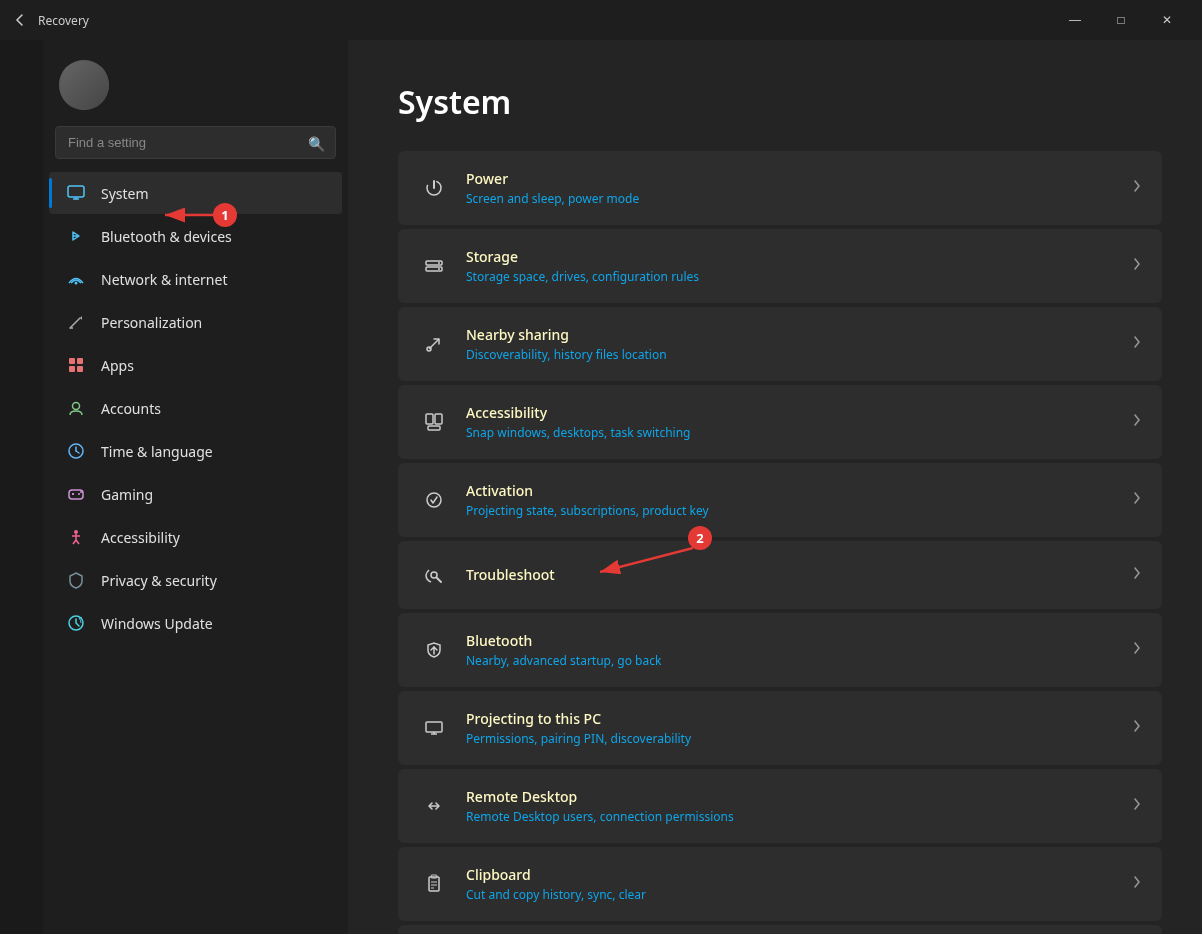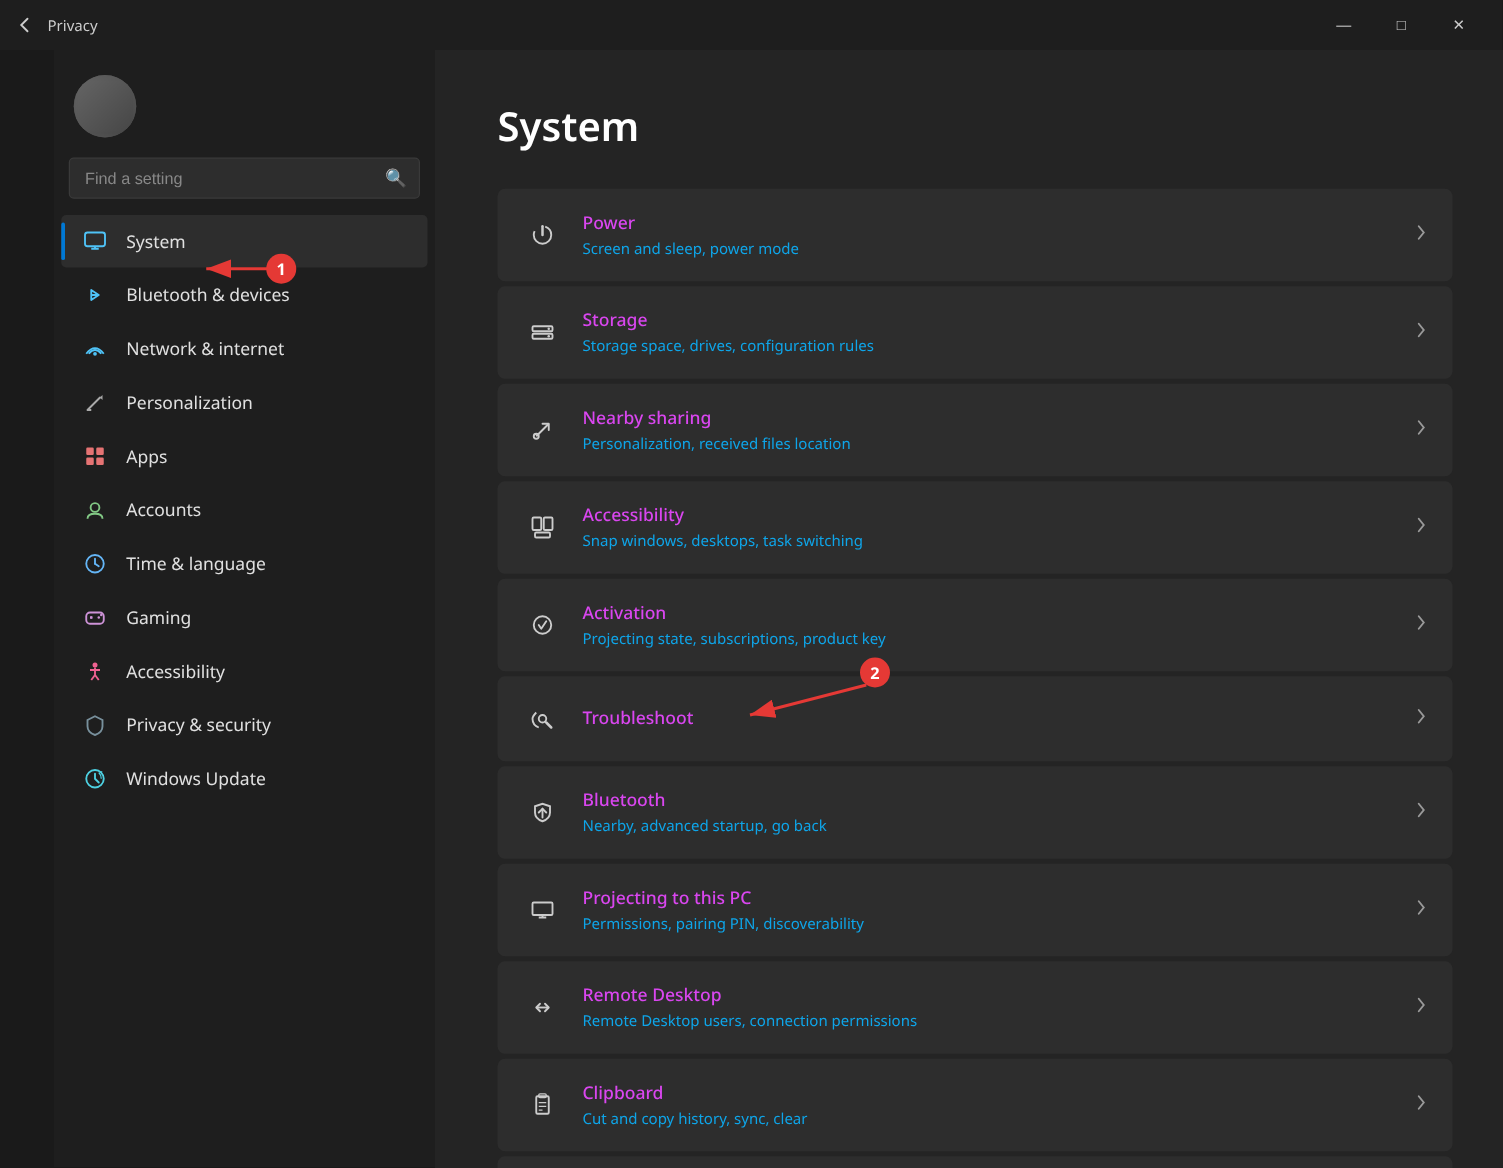--- a/index.html
+++ b/index.html
@@ -193,21 +193,21 @@
       font-size: 18px;
       color: #ccc;
     }
 
     .settings-item-text {
       flex: 1;
     }
     .settings-item-title {
       font-size: 14px;
       font-weight: 500;
-      color: #d946ef;
+      color: #fef9c3;
       margin-bottom: 2px;
     }
     .settings-item-desc {
       font-size: 12px;
       color: #0ea5e9;
     }
 
     .settings-item-chevron {
       color: #999;
       font-size: 14px;
@@ -232,21 +232,21 @@
     }
   </style>
 </head>
 <body>
 
 <div class="titlebar">
   <div class="titlebar-left">
     <svg width="16" height="16" viewBox="0 0 16 16">
       <path d="M10 3 L5 8 L10 13" stroke="#ccc" stroke-width="1.5" fill="none" stroke-linecap="round"></path>
     </svg>
-    <span class="titlebar-title">Privacy</span>
+    <span class="titlebar-title">Recovery</span>
   </div>
   <div class="titlebar-controls">
     <button class="titlebar-btn">—</button>
     <button class="titlebar-btn">□</button>
     <button class="titlebar-btn close">✕</button>
   </div>
 </div>
 
 <div class="app-body">
 
@@ -417,21 +417,21 @@
         <div class="settings-item">
           <div class="settings-item-icon">
             <svg width="20" height="20" viewBox="0 0 20 20">
               <path d="M5 15 L15 5" stroke="#ccc" stroke-width="1.5"></path>
               <path d="M10 5 L15 5 L15 10" stroke="#ccc" stroke-width="1.5" fill="none" stroke-linecap="round" stroke-linejoin="round"></path>
               <circle cx="5" cy="15" r="2" stroke="#ccc" stroke-width="1.5" fill="none"></circle>
             </svg>
           </div>
           <div class="settings-item-text">
             <div class="settings-item-title">Nearby sharing</div>
-            <div class="settings-item-desc">Personalization, received files location</div>
+            <div class="settings-item-desc">Discoverability, history files location</div>
           </div>
           <div class="settings-item-chevron"><svg width="10" height="16" viewBox="0 0 10 16">
               <path d="M3 3 L7 8 L3 13" stroke="#999" stroke-width="1.5" fill="none" stroke-linecap="round"></path>
             </svg></div>
         </div>
         <div class="settings-item">
           <div class="settings-item-icon">
             <svg width="20" height="20" viewBox="0 0 20 20">
               <rect x="2" y="2" width="7" height="10" rx="1" stroke="#ccc" stroke-width="1.5" fill="none"></rect>
               <rect x="11" y="2" width="7" height="10" rx="1" stroke="#ccc" stroke-width="1.5" fill="none"></rect>

